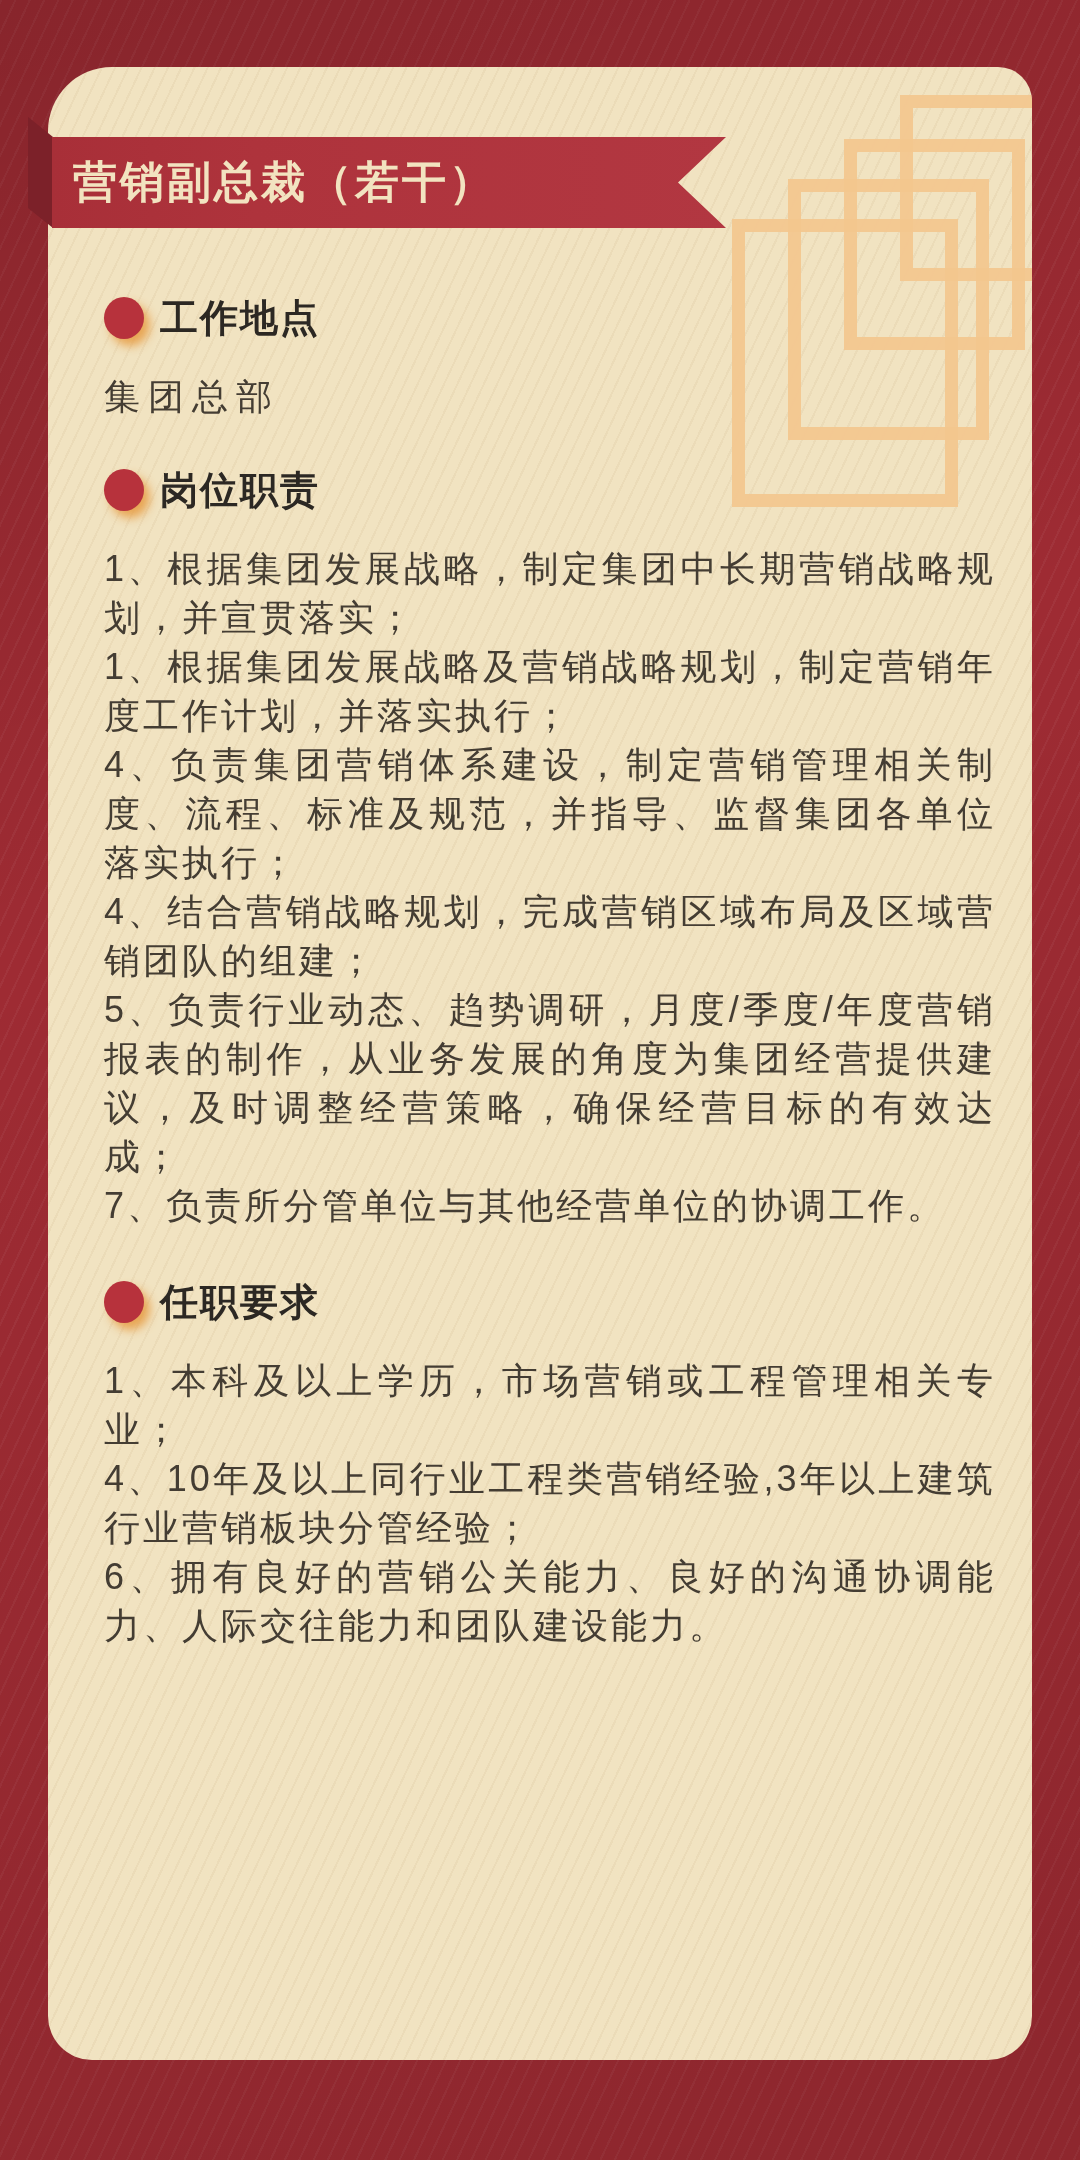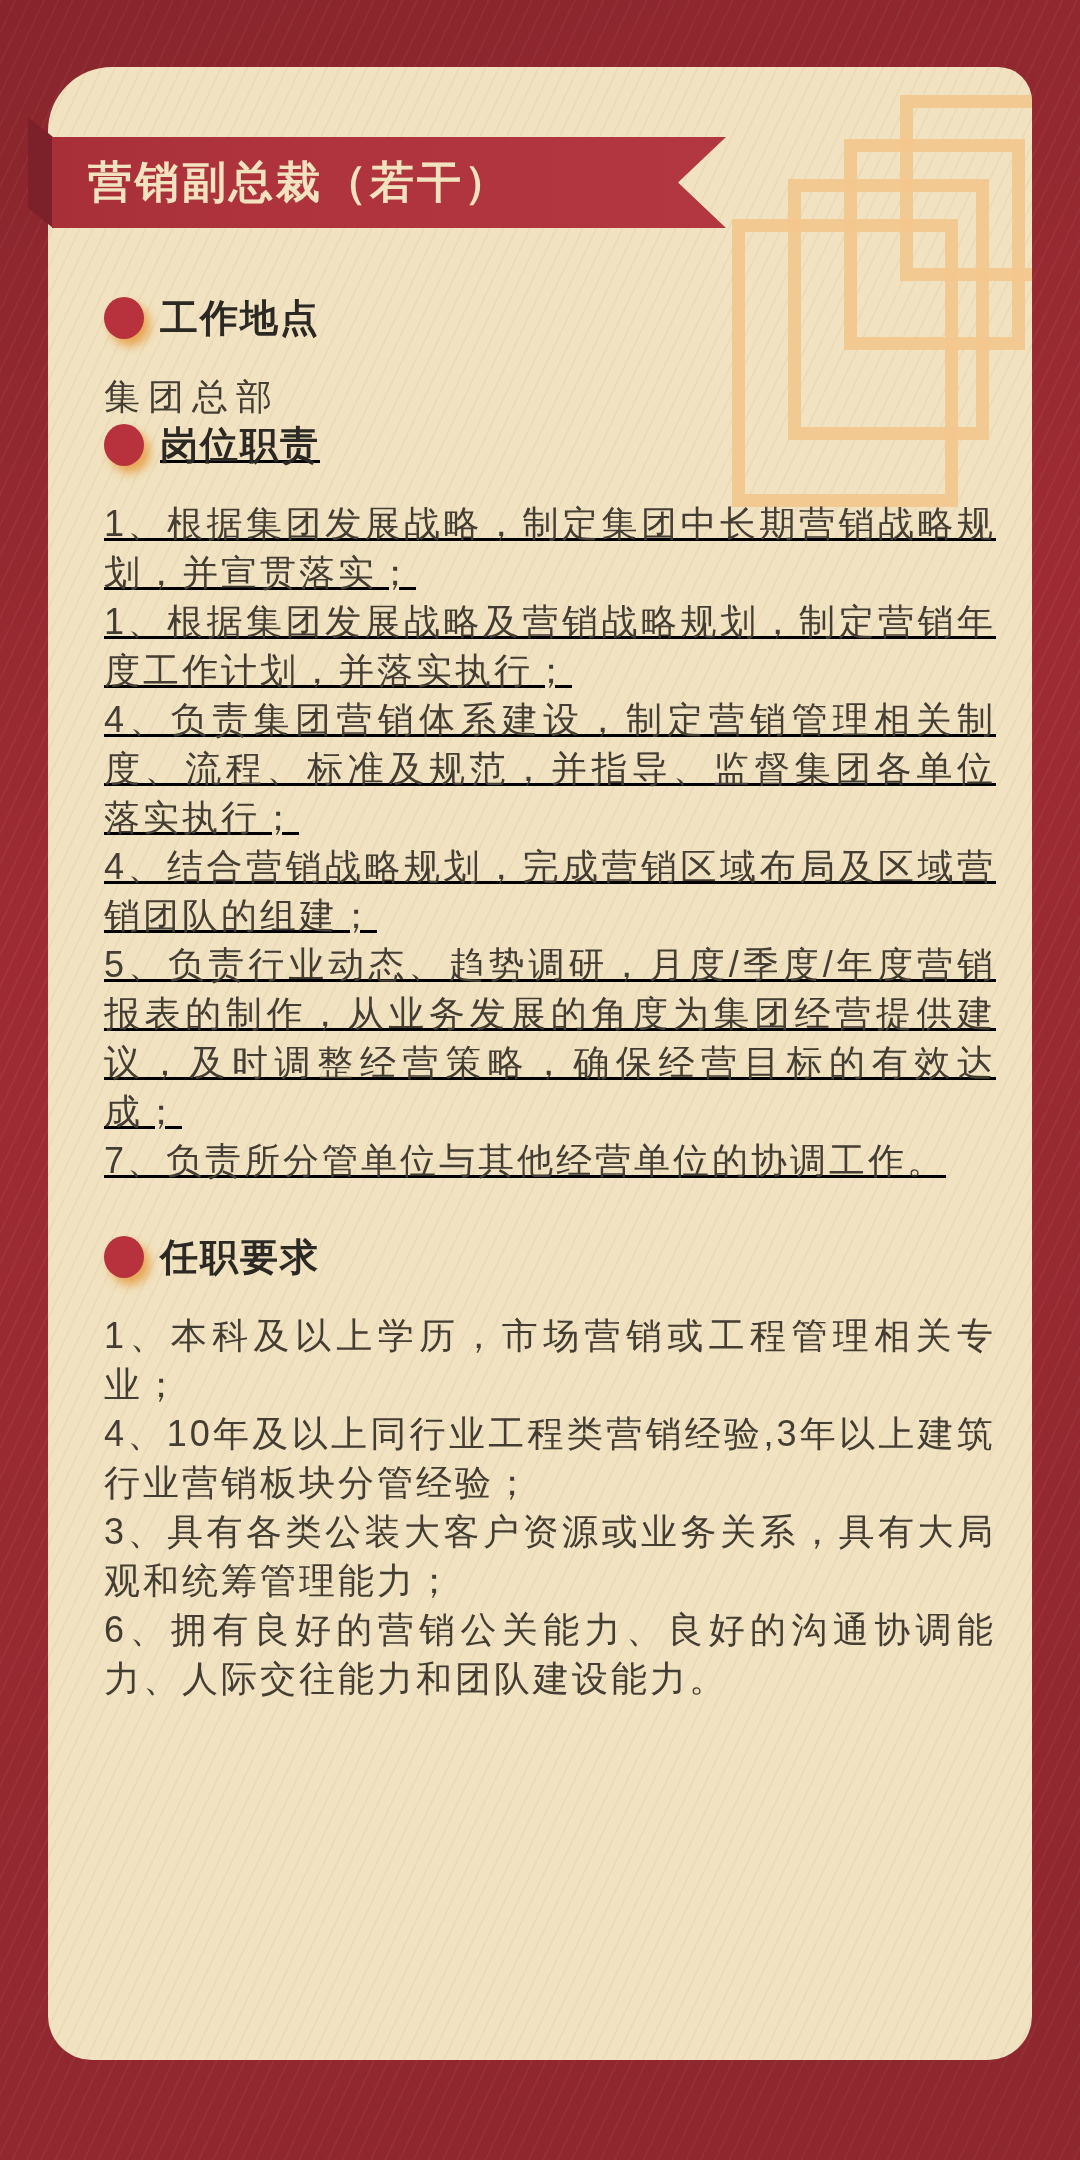--- a/index.html
+++ b/index.html
@@ -35,38 +35,38 @@
     margin:0;font-size:38px;line-height:48px;font-weight:700;
     letter-spacing:2px;color:var(--heading_text,#2c2823);
   }
   .para{
     margin:0;font-size:36px;line-height:49px;letter-spacing:3px;
     color:var(--body_text,#443d33);text-align:justify;text-justify:inter-character;
     font-weight:400;
   }
   .para-wide{letter-spacing:8px;text-align:left;}
   .heading-row + .para{margin-top:30px;}
-  .section-duties{text-decoration:underline;}
+  .section-duties{margin-top:45px;}
   .section-requirements{margin-top:48px;}
   .ribbon-fold{
     position:absolute;left:28px;top:117px;width:25px;height:111px;
     background:var(--ribbon_fold,#7c2129);
     clip-path:polygon(0 0,100% 18%,100% 100%,0 82%);
     z-index:3;
   }
   .ribbon{
     position:absolute;left:52px;top:137px;width:674px;height:91px;
     background:linear-gradient(90deg,#a82f38 0%,var(--ribbon,#ae333c) 30%,#b23741 100%);
     clip-path:polygon(0 0,100% 0,calc(100% - 48px) 50%,100% 100%,0 100%);
     display:flex;align-items:center;
     z-index:4;
   }
   .ribbon-title{
     font-size:44px;font-weight:800;letter-spacing:3px;
-    color:var(--ribbon_text,#f2e3c0);padding-left:36px;white-space:nowrap;
+    color:var(--ribbon_text,#f2e3c0);padding-left:21px;white-space:nowrap;
   }
 </style>
 </head>
 <body style="--background: #9e2b33; --card: #f1e3c1; --ribbon: #ae333c; --ribbon_fold: #7c2129; --ribbon_text: #f2e3c0; --bullet: #b7323c; --heading_text: #2c2823; --body_text: #443d33; --frame: #f3c78e;">
 
 <div class="card">
   <div class="frame frame-1"></div>
   <div class="frame frame-2"></div>
   <div class="frame frame-3"></div>
   <div class="frame frame-4"></div>
@@ -90,21 +90,20 @@
         <p class="para">5、负责行业动态、趋势调研，月度/季度/年度营销报表的制作，从业务发展的角度为集团经营提供建议，及时调整经营策略，确保经营目标的有效达成；</p>
         <p class="para">7、负责所分管单位与其他经营单位的协调工作。</p>
       </section>
       <section class="section section-requirements">
         <div class="heading-row">
           <span class="dot"></span>
           <h2 class="heading">任职要求</h2>
         </div>
         <p class="para">1、本科及以上学历，市场营销或工程管理相关专业；</p>
         <p class="para">4、10年及以上同行业工程类营销经验,3年以上建筑行业营销板块分管经验；</p>
-        <p class="para">3、具有各类公装大客户资源或业务关系，具有大局观和统筹管理能力；</p>
         <p class="para">6、拥有良好的营销公关能力、良好的沟通协调能力、人际交往能力和团队建设能力。</p>
       </section>
     </div>
 </div>
 
 <div class="ribbon-fold"></div>
 <div class="ribbon">
   <span class="ribbon-title">营销副总裁（若干）</span>
 </div>
 

